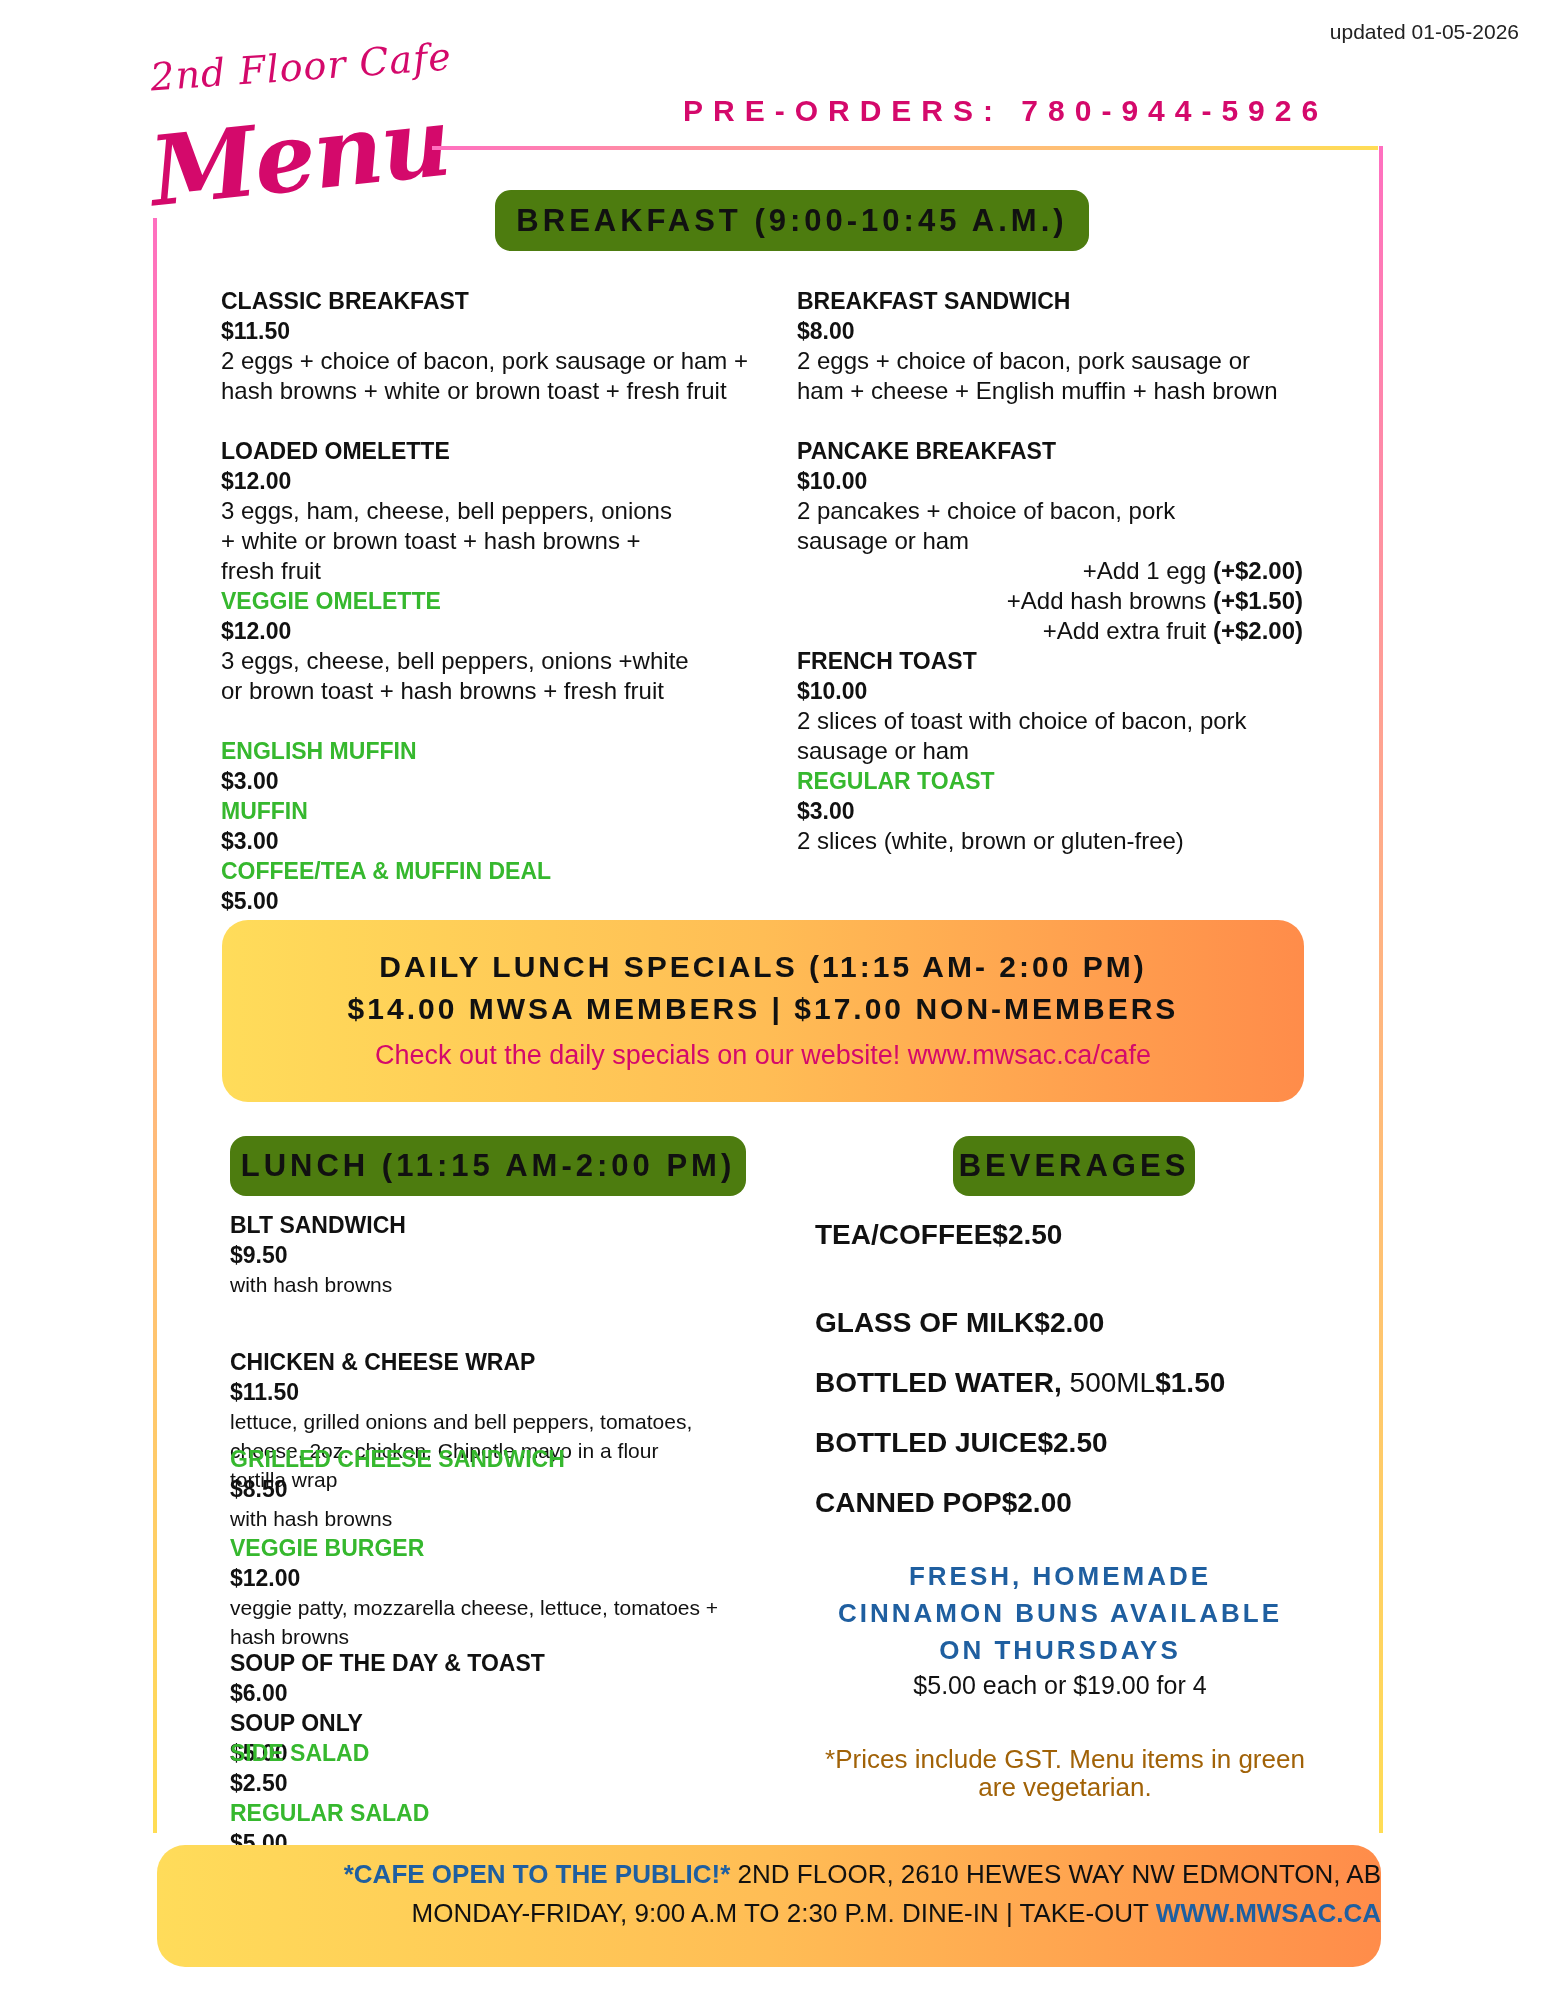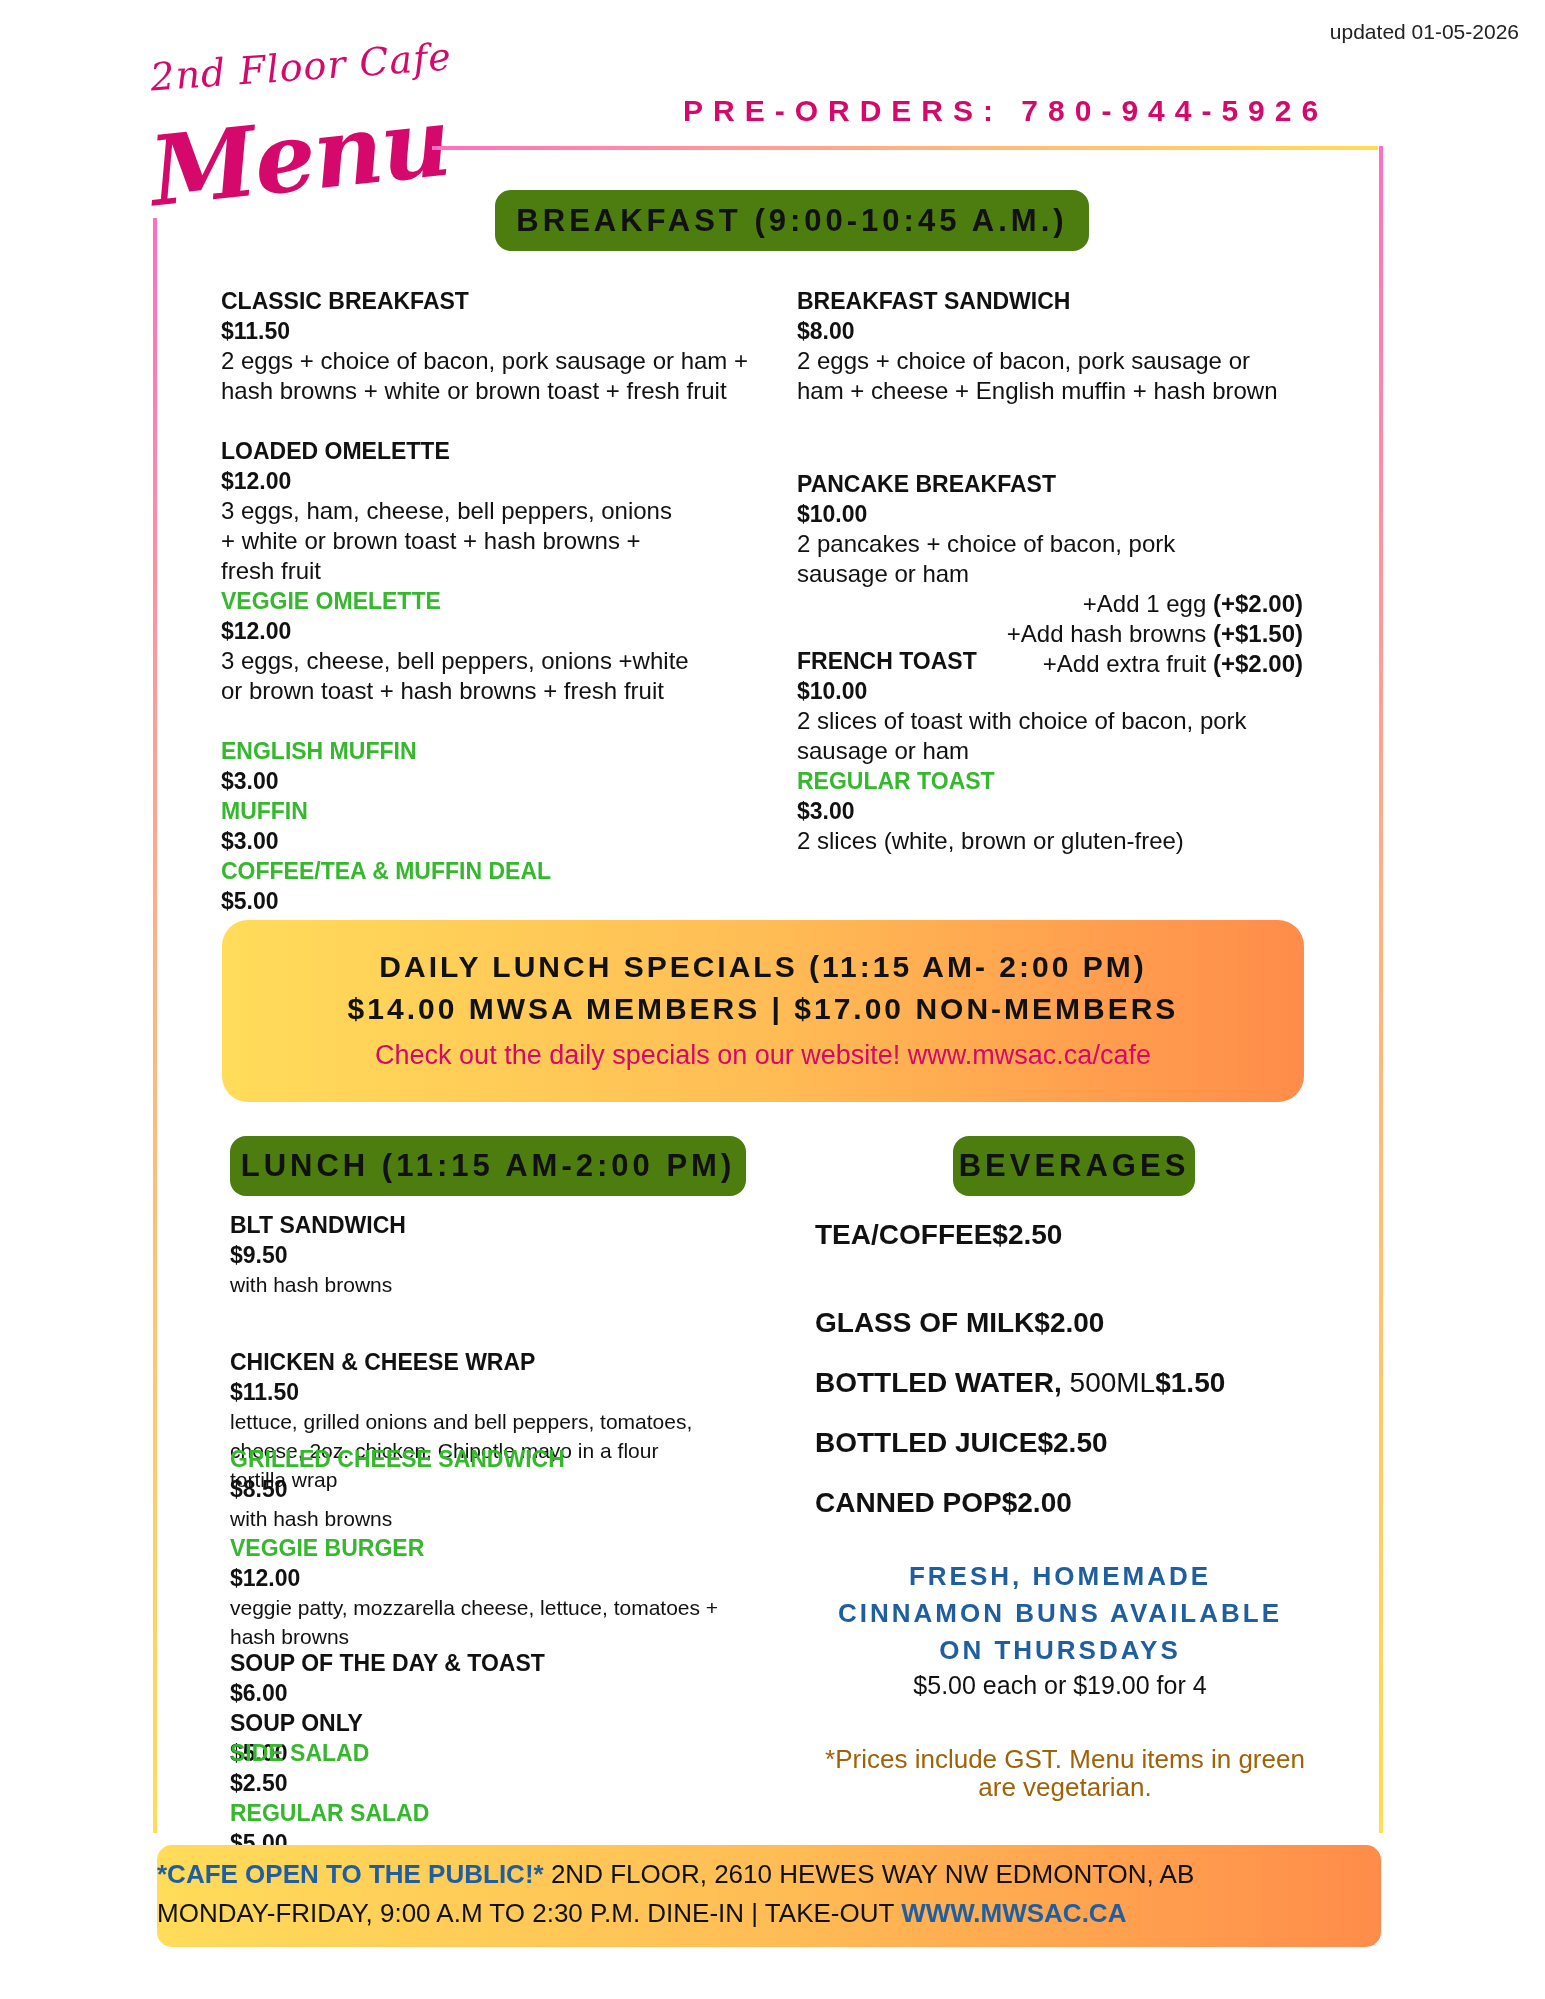--- a/index.html
+++ b/index.html
@@ -46,22 +46,22 @@
   .specials .l3 { margin-top:14px; font-size:27px; color:#d4096b; }
 
   .bev-row { display:flex; justify-content:flex-start; font-weight:bold; font-size:28px; line-height:30px; }
   .bev-row .lite { font-weight:normal; }
 
   .cinnamon { left:800px; top:1558px; width:520px; text-align:center; }
   .cinnamon .t { color:#1f5fa0; font-weight:bold; font-size:26px; letter-spacing:3px; line-height:37px; }
   .cinnamon .p { font-size:25px; margin-top:2px; }
   .note { left:805px; top:1745px; width:520px; text-align:center; color:#a16207; font-size:26px; line-height:28px; }
 
-  .footer { left:157px; top:1845px; width:1224px; height:102px; border-radius:15px;
-            background:linear-gradient(90deg,#ffdc5a,#ffbd55 50%,#ff8c4a); text-align:left; }
+  .footer { left:157px; top:1845px; width:1224px; height:122px; border-radius:28px;
+            background:linear-gradient(90deg,#ffdc5a,#ffbd55 50%,#ff8c4a); text-align:right; }
   .footer .f1 { margin-top:14px; font-size:26px; }
   .footer .f2 { margin-top:8px; font-size:26px; }
   .blue { color:#1f5fa0; font-weight:bold; }
 </style>
 </head>
 <body>
 
 <div class="abs updated">updated 01-05-2026</div>
 <div class="abs logo-small">2nd Floor Cafe</div>
 <div class="abs logo-big">Menu</div>
@@ -113,21 +113,21 @@
     </div>
 </div>
 
 <div class="item" style="left:797px; top:286px; width:506px;">
   <div class="row">
       <span>BREAKFAST SANDWICH</span>
       <span class="price">$8.00</span>
     </div>
   <div class="desc">2 eggs + choice of bacon, pork sausage or ham + cheese + English muffin + hash brown</div>
 </div>
-<div class="item" style="left:797px; top:436px; width:506px;margin-top:33px;">
+<div class="item" style="left:797px; top:436px; width:506px;">
   <div class="row">
       <span>PANCAKE BREAKFAST</span>
       <span class="price">$10.00</span>
     </div>
   <div class="desc" style="width:470px">2 pancakes + choice of bacon, pork sausage or ham</div>
   <div class="addons">
     <div><span>+Add 1 egg</span> <b>(+$2.00)</b></div>
     <div><span>+Add hash browns</span> <b>(+$1.50)</b></div>
     <div><span>+Add extra fruit</span> <b>(+$2.00)</b></div>
   </div>

